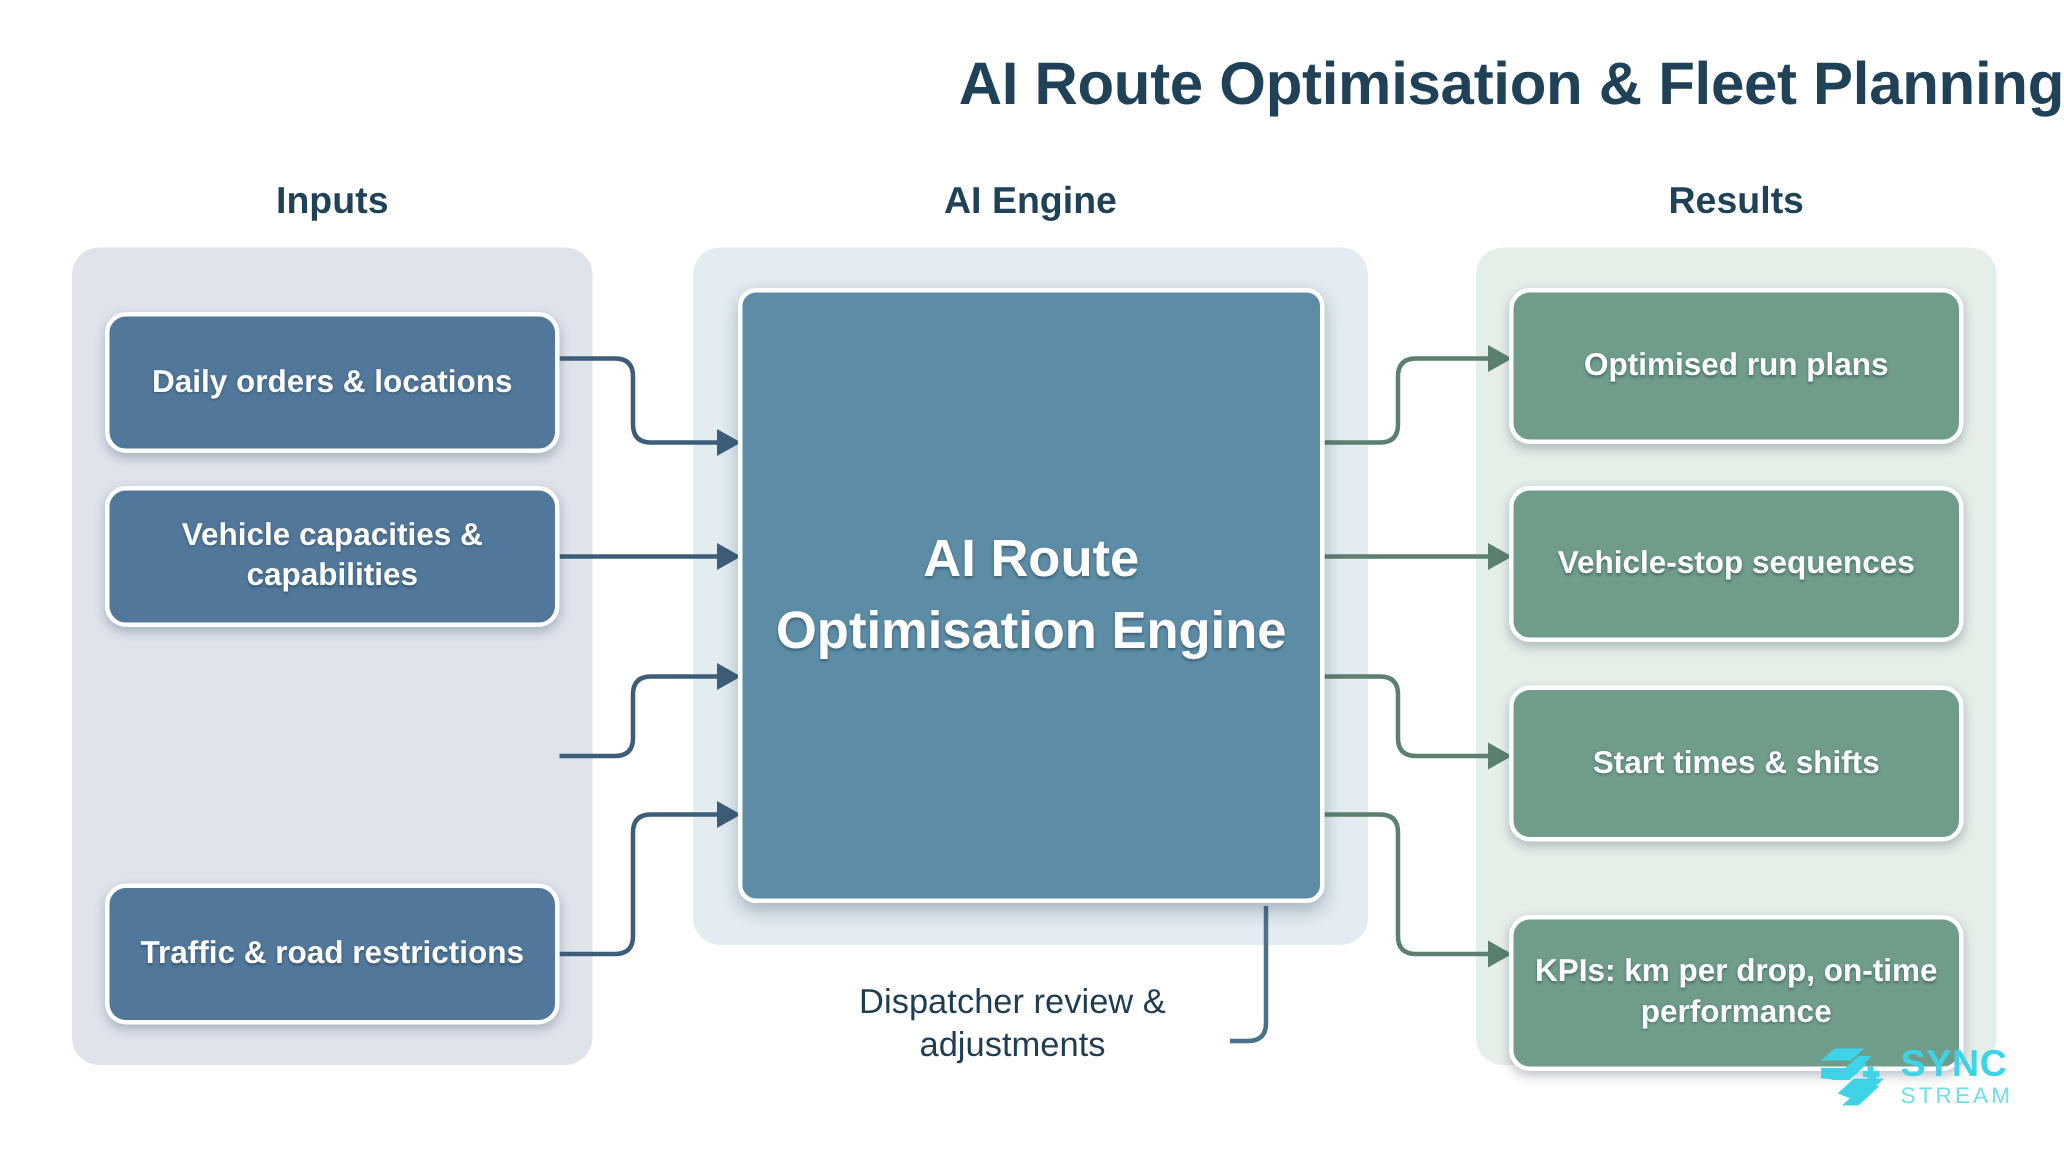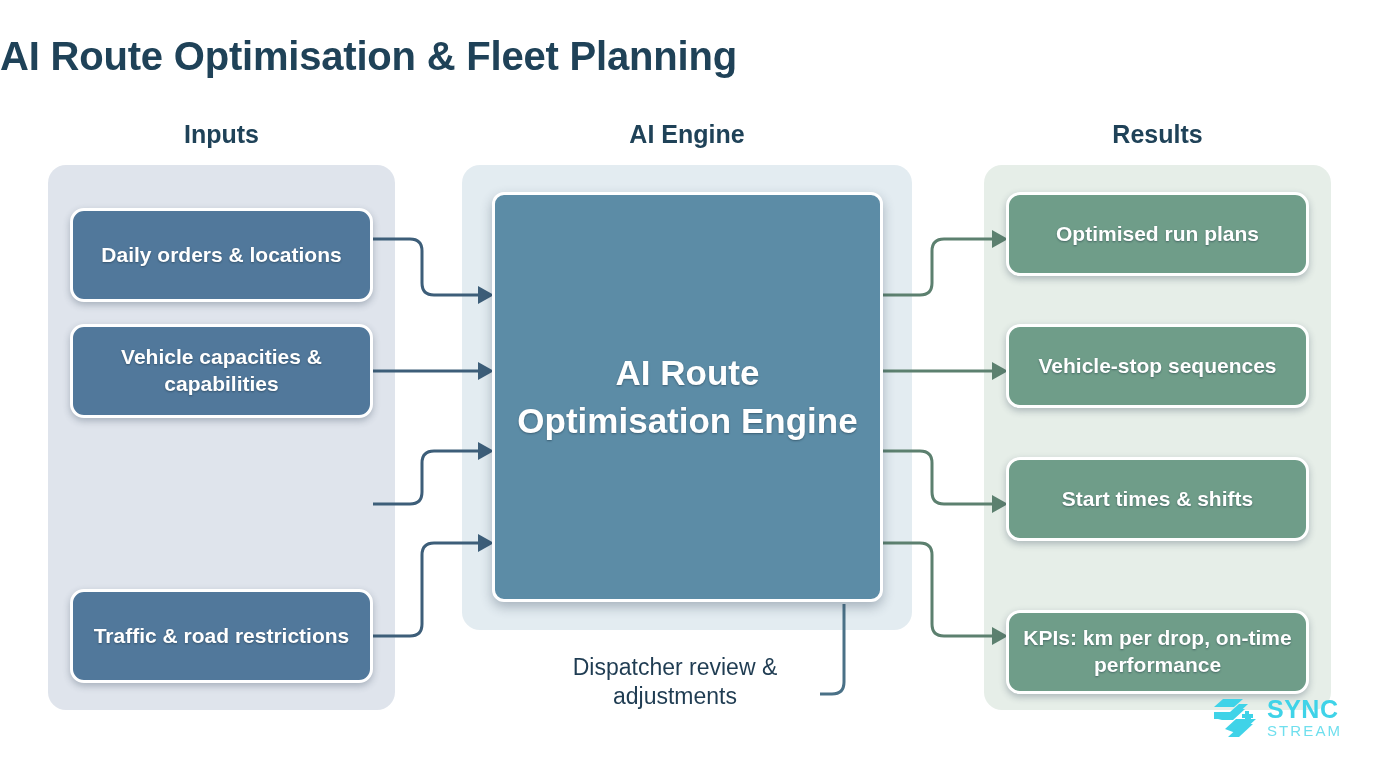--- a/index.html
+++ b/index.html
@@ -18,21 +18,21 @@
     overflow: hidden;
     background: #ffffff;
   }
 
   
   #title {
     position: absolute;
     left: 0;
     top: 34px;
     width: 1376px;
-    text-align: left;
+    text-align: right;
     font-size: 40px;
     font-weight: bold;
     color: #1f4258;
     letter-spacing: -0.2px;
     text-shadow: 1px 1px 0 rgba(255,255,255,0.75);
   }
 
   
   .col-heading {
     position: absolute;
@@ -89,21 +89,21 @@
     background: #51789b;
   }
   #node-input-0 { top: 192px; margin-top: 16px; }
   #node-input-1 { top: 324px; }
   #node-input-2 { top: 457px; }
   #node-input-3 { top: 589px; }
 
   .node-result {
     left: 1006px;
     width: 303px;
-    height: 84px;
+    height: 104px;
     background: #6f9d89;
   }
   #node-result-0 { top: 192px; }
   #node-result-1 { top: 324px; }
   #node-result-2 { top: 457px; }
   #node-result-3 { top: 589px; margin-top: 21px; }
 
   #node-engine {
     left: 492px;
     top: 192px;

